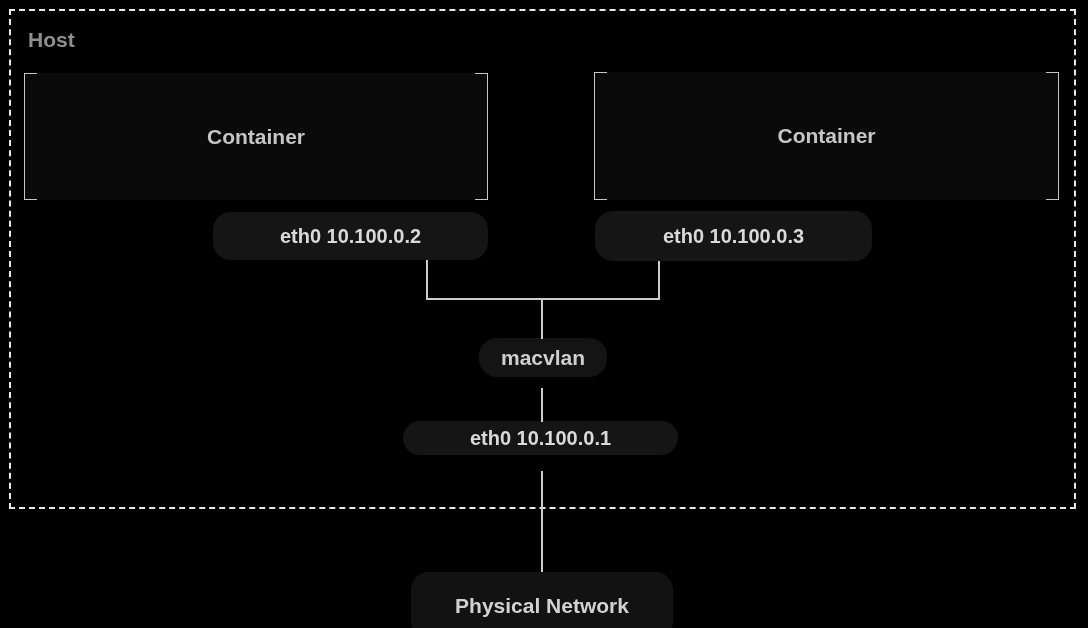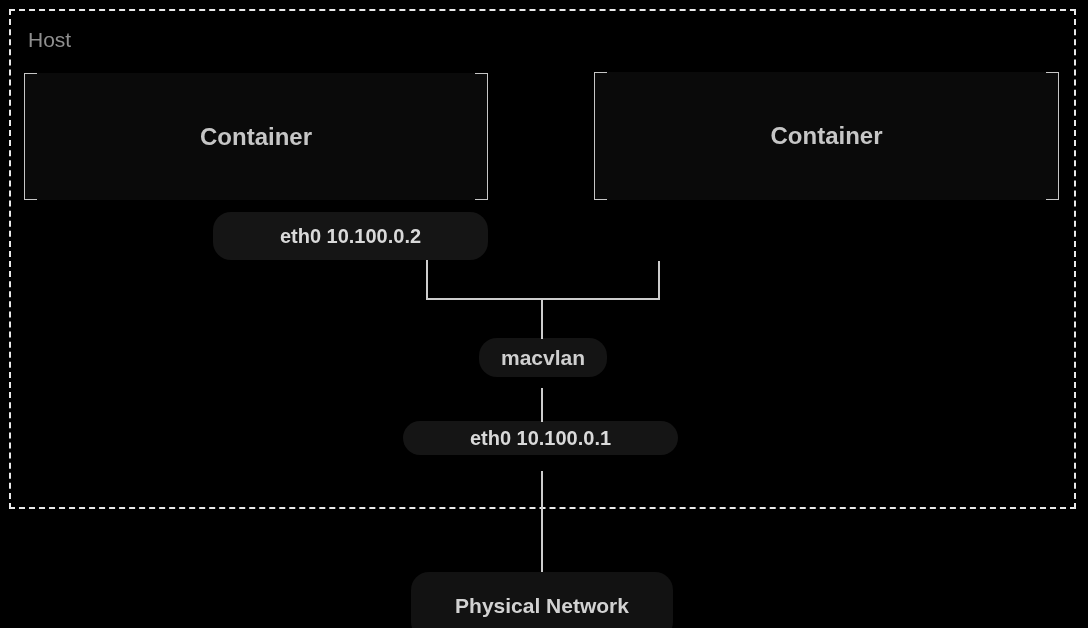--- a/index.html
+++ b/index.html
@@ -23,33 +23,33 @@
     left: 9px; top: 9px;
     width: 1067px; height: 500px;
     border: 2px dashed #e9e9e9;
     box-sizing: border-box;
   }
   .host-label {
     position: absolute;
     left: 28px; top: 28px;
     color: #8f8f8f;
     font-size: 21px;
-    font-weight: normal;
+    font-weight: bold;
   }
   
   .container-node {
     position: absolute;
     background: #0a0a0a;
     display: flex;
     align-items: center;
     justify-content: center;
   }
   .container-node .node-text {
     color: #c6c6c6;
-    font-size: 24px;
+    font-size: 21px;
     font-weight: bold;
   }
   .bracket {
     position: absolute;
     top: 0; bottom: 0;
     width: 13px;
     box-sizing: border-box;
   }
   .bracket-left {
     left: -1px;
@@ -108,20 +108,21 @@
   </div>
 
   <div class="container-node container-right">
     <span class="bracket bracket-left"></span>
     <span class="bracket bracket-right"></span>
     <span class="node-text">Container</span>
   </div>
 
   <div class="node node-eth-left">eth0 10.100.0.2</div>
 
+  <div class="node node-eth-right">eth0 10.100.0.3</div>
 
   <div class="node node-macvlan">macvlan</div>
 
   <div class="node node-eth-host">eth0 10.100.0.1</div>
 
   <div class="node node-physical">Physical Network</div>
 
   <div class="edge edge-v-left"></div>
   <div class="edge edge-v-right"></div>
   <div class="edge edge-h-join"></div>

